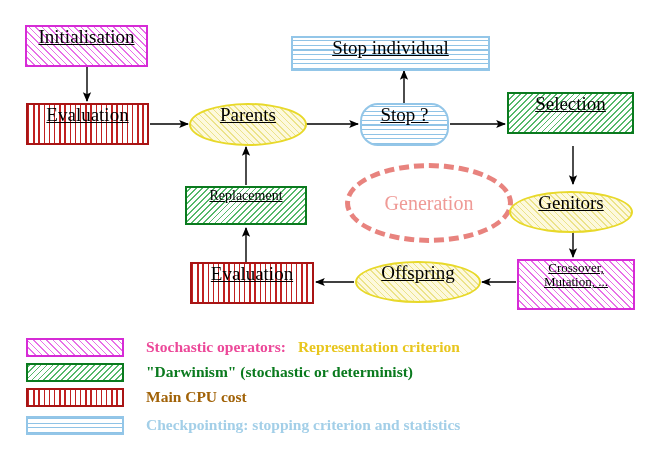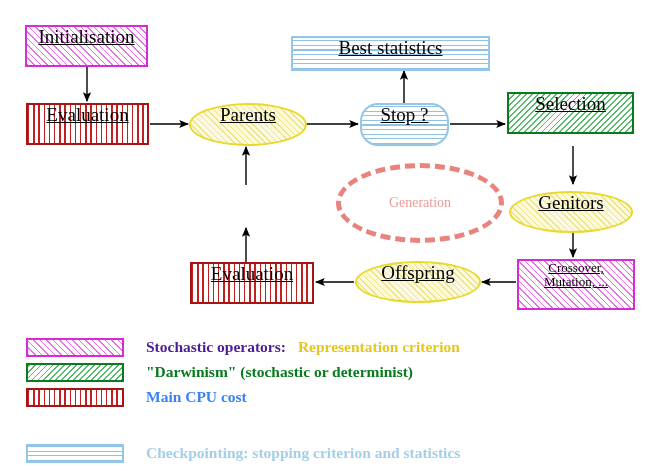--- a/index.html
+++ b/index.html
@@ -170,38 +170,38 @@
       <line x1="516" y1="282" x2="482" y2="282"></line>
 
       <line x1="354" y1="282" x2="316" y2="282"></line>
 
       <line x1="246" y1="263" x2="246" y2="228"></line>
 
       <line x1="246" y1="185" x2="246" y2="147"></line>
     </g>
   </svg>
 
-  <div class="gen-ellipse" style="left:336px; top:163px; width:168px; height:80px; font-size:14px;">
+  <div class="gen-ellipse" style="left:345px; top:163px; width:168px; height:80px; font-size:20px;">
     <span class="lbl">Generation</span>
   </div>
 
   <div class="node fill-magenta" style="left:25px; top:25px; width:123px; height:42px; font-size:19px;">
     <span class="lbl">Initialisation</span>
   </div>
 
   <div class="node fill-red" style="left:26px; top:103px; width:123px; height:42px; font-size:19px;">
     <span class="lbl">Evaluation</span>
   </div>
 
   <div class="node fill-yellow ellipse" style="left:189px; top:103px; width:118px; height:43px; font-size:19px;">
     <span class="lbl">Parents</span>
   </div>
 
   <div class="node fill-blue" style="left:291px; top:36px; width:199px; height:35px; font-size:19px;">
-    <span class="lbl">Best statistics</span>
+    <span class="lbl">Stop individual</span>
   </div>
 
   <div class="node fill-blue rounded" style="left:360px; top:103px; width:89px; height:43px; font-size:19px;">
     <span class="lbl">Stop ?</span>
   </div>
 
   <div class="node fill-green" style="left:507px; top:92px; width:127px; height:42px; font-size:19px;">
     <span class="lbl">Selection</span>
   </div>
 
@@ -215,40 +215,43 @@
   </div>
 
   <div class="node fill-yellow ellipse" style="left:355px; top:261px; width:126px; height:42px; font-size:19px;">
     <span class="lbl">Offspring</span>
   </div>
 
   <div class="node fill-red" style="left:190px; top:262px; width:124px; height:42px; font-size:19px;">
     <span class="lbl">Evaluation</span>
   </div>
 
+  <div class="node fill-green" style="left:185px; top:186px; width:122px; height:39px; font-size:14px;">
+    <span class="lbl">Replacement</span>
+  </div>
 
   <div id="legend">
 
     <div class="legend-row" style="top:0px;">
       <span class="swatch fill-magenta"></span>
       <span class="legend-text">
-        <span style="color:#4c1d95;">Stochastic operators:</span><span class="seg2" style="color:#e8c61e;">Representation criterion</span>
+        <span style="color:#ec4899;">Stochastic operators:</span><span class="seg2" style="color:#e8c61e;">Representation criterion</span>
       </span>
     </div>
 
     <div class="legend-row" style="top:25px;">
       <span class="swatch fill-green"></span>
       <span class="legend-text" style="color:#0a7a1e;">"Darwinism" (stochastic or determinist)</span>
     </div>
 
     <div class="legend-row" style="top:50px;">
       <span class="swatch fill-red"></span>
-      <span class="legend-text" style="color:#3b82f6;">Main CPU cost</span>
-    </div>
-
-    <div class="legend-row" style="top:78px;margin-top:28px;">
+      <span class="legend-text" style="color:#a16207;">Main CPU cost</span>
+    </div>
+
+    <div class="legend-row" style="top:78px;">
       <span class="swatch fill-blue"></span>
       <span class="legend-text" style="color:#a3cfe8;">Checkpointing: stopping criterion and statistics</span>
     </div>
 
   </div>
 
 </div>
 
 </body></html>

